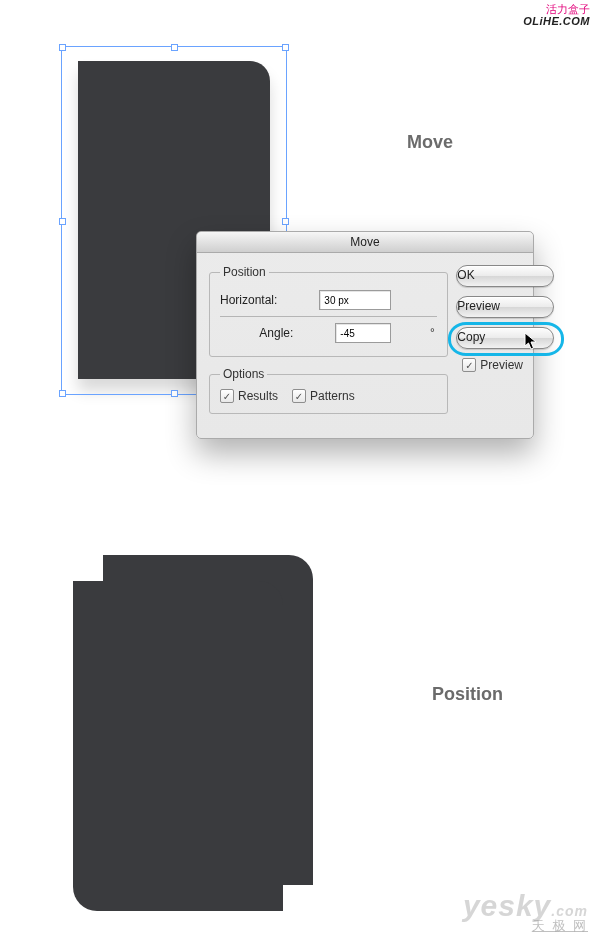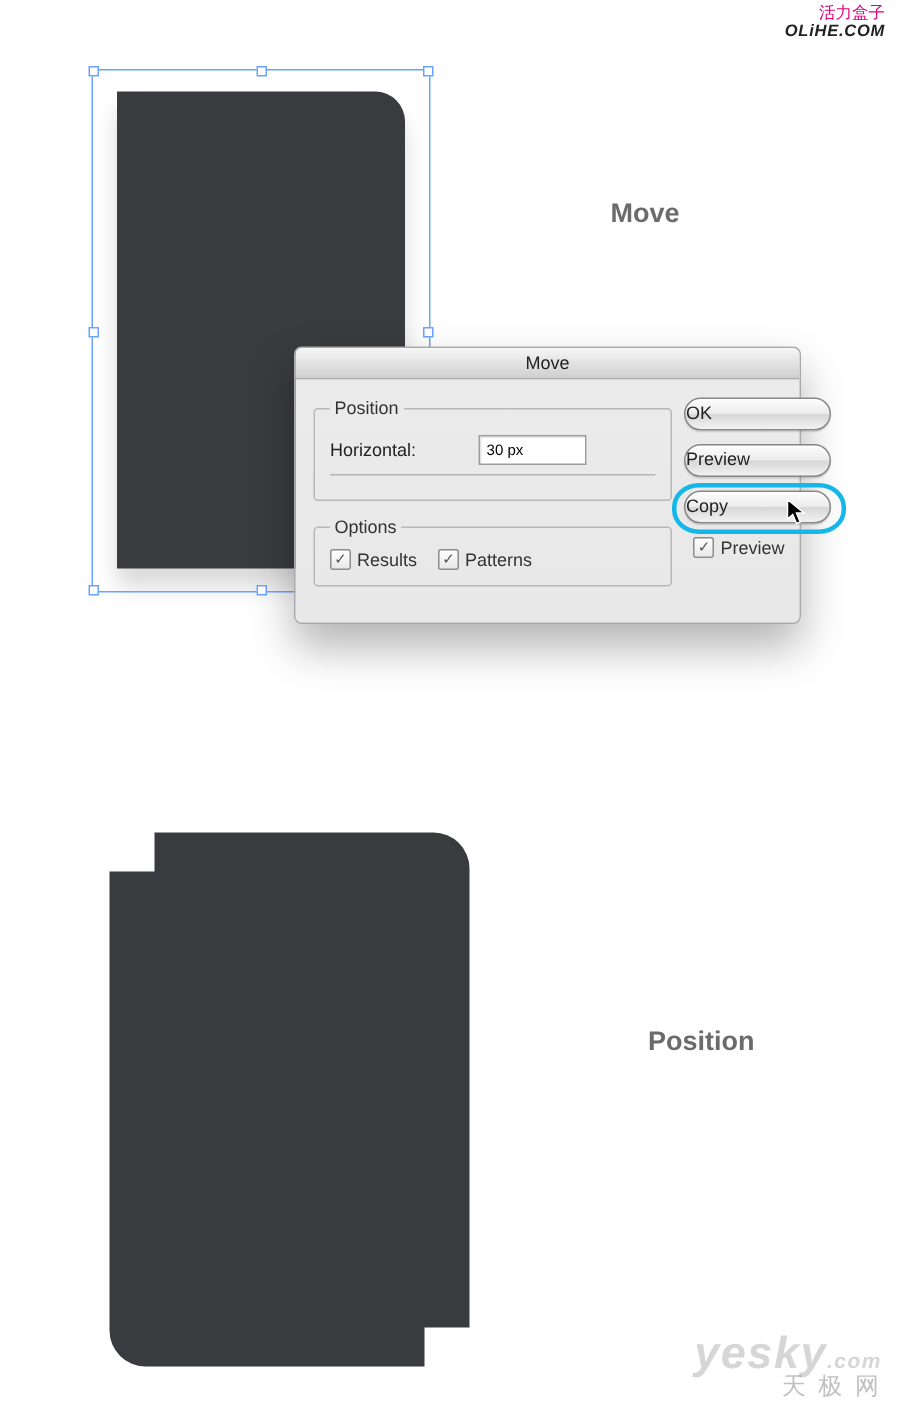--- a/index.html
+++ b/index.html
@@ -199,22 +199,22 @@
   right:12px; bottom:0;
   font-family: Arial, sans-serif;
   text-align:right;
 }
 .yesky .big {
   font-size:30px; font-weight:bold; font-style:italic;
   color:rgba(180,180,180,0.55);
   letter-spacing:1px;
 }
 .yesky .cn2 {
-  font-size:16px; color:rgba(150,150,150,0.6);
-  margin-top:-6px; letter-spacing:2px;
+  font-size:13px; color:rgba(150,150,150,0.6);
+  margin-top:-6px; letter-spacing:2px;text-decoration:underline;
 }
 </style>
 </head>
 <body>
 
 <div class="watermark-top">
   <div class="cn">活力盒子</div>
   <div class="en">OLiHE.COM</div>
 </div>
 
@@ -239,20 +239,25 @@
   <div class="dialog-body">
     <div class="left-col">
       <fieldset>
         <legend>Position</legend>
         <div class="row">
           <label>Horizontal:</label>
           <input type="text" value="30 px" style="">
           <span class="deg"></span>
         </div>
         <hr class="hr">
+        <div class="row">
+          <label>Angle:</label>
+          <input type="text" style="width: 46px;" value="-45">
+          <span class="deg">°</span>
+        </div>
       </fieldset>
 
       <fieldset>
         <legend>Options</legend>
         <div class="opts-row">
           <span class="chk">
             <span class="chkbox">✓</span>
             <span>Results</span>
           </span>
           <span class="chk">

